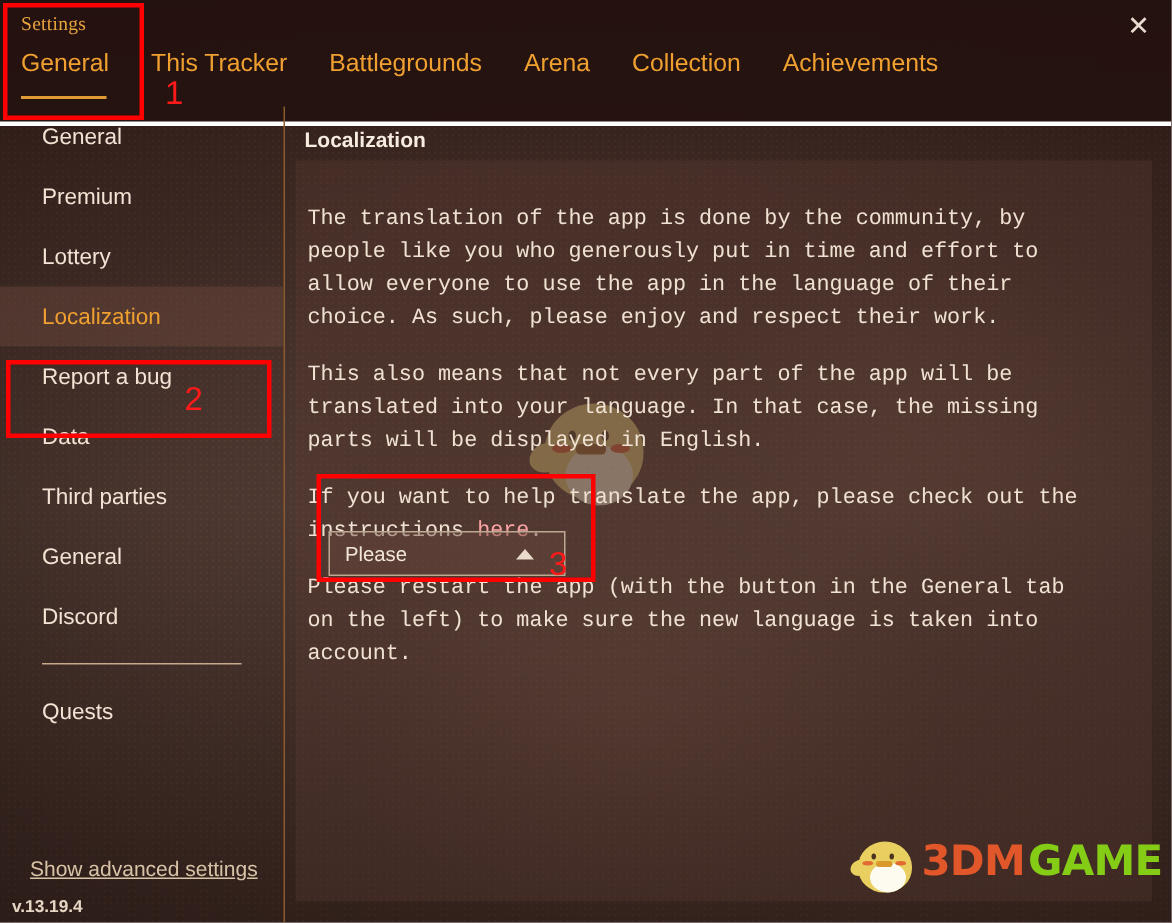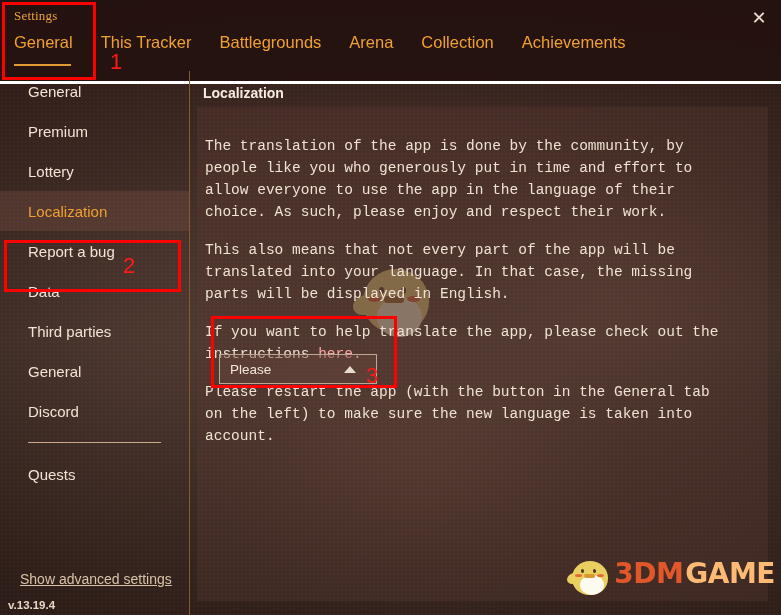--- a/index.html
+++ b/index.html
@@ -234,21 +234,21 @@
     gap: 2px;
     pointer-events: none;
   }
   .wm-text {
     font-size: 28px;
     font-weight: bold;
     font-family: "DejaVu Sans", sans-serif;
     letter-spacing: -0.5px;
   }
   .wm-3dm { color: #e2572a; }
-  .wm-game { color: #fdba74; }
+  .wm-game { color: #84cc16; }
 
   .chick {
     position: relative;
     width: 44px; height: 40px;
   }
   .chick .body {
     position: absolute;
     left: 4px; top: 4px;
     width: 36px; height: 34px;
     background: #e8cf5f;

